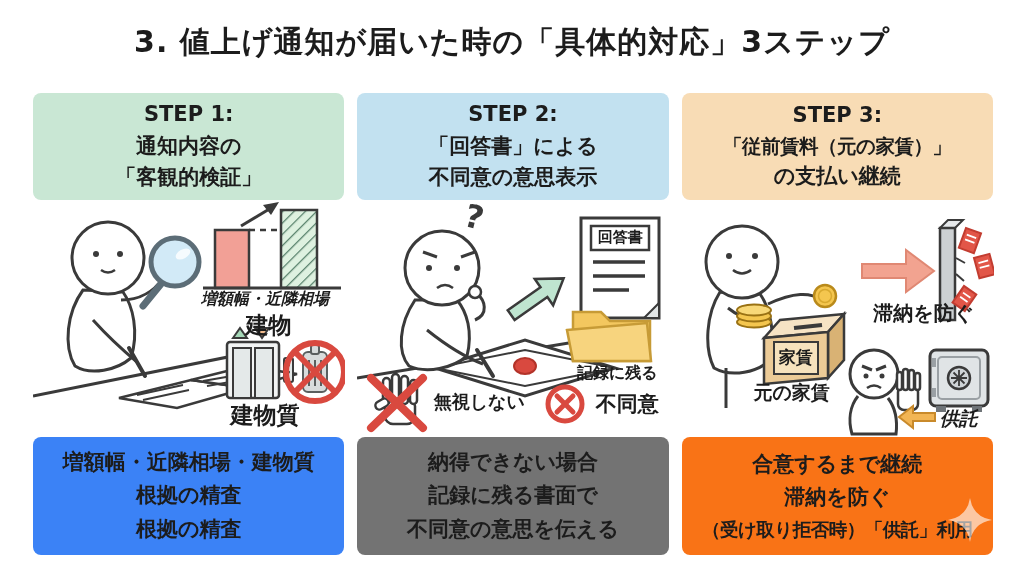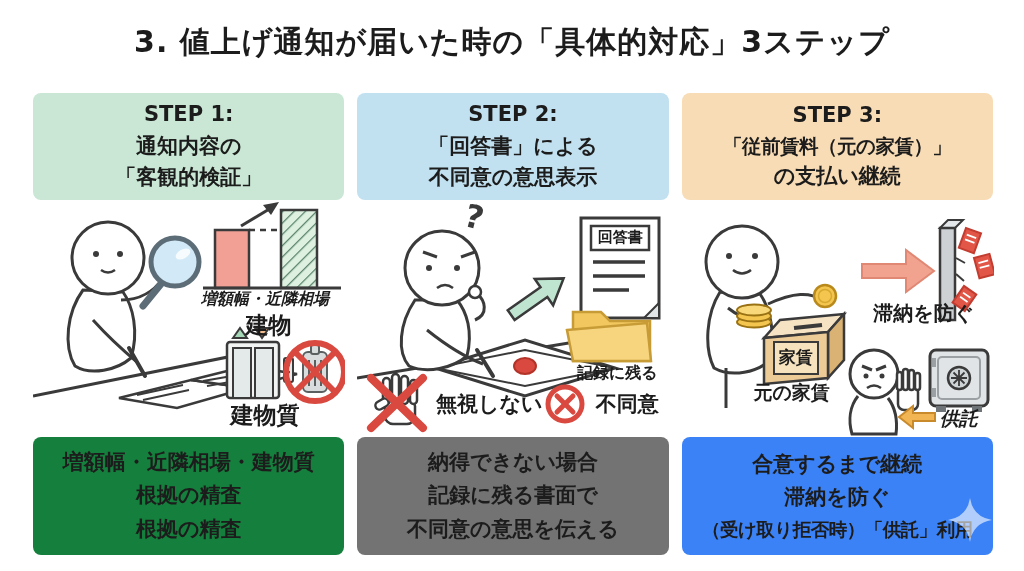--- a/index.html
+++ b/index.html
@@ -117,21 +117,21 @@
           <line x1="262" y1="152" x2="302" y2="192" stroke="#d9493f" stroke-width="6"></line>
           <line x1="302" y1="152" x2="262" y2="192" stroke="#d9493f" stroke-width="6"></line>
         </g>
       </svg>
 
       <div class="lbl lbl-sm" style="left:148px;top:90px;width:168px;font-style:italic;">増額幅・近隣相場</div>
       <div class="lbl lbl-lg" style="left:168px;top:112px;width:135px;">建物</div>
       <div class="lbl lbl-lg" style="left:148px;top:202px;width:168px;">建物質</div>
     </div>
 
-    <div class="box footer" style="background: #15803d;">
+    <div class="box footer" style="background: #3b82f6;">
       <div class="fline-0">増額幅・近隣相場・建物質</div>
       <div class="fline-1">根拠の精査</div>
       <div class="fline-2">根拠の精査</div>
     </div>
   </div>
 
   <div class="column col-2">
     <div class="box header" style="background: rgb(194, 225, 240);">
       <div class="hline-0">STEP 2:</div>
       <div class="hline-1">「回答書」による</div>
@@ -196,21 +196,21 @@
         <g transform="translate(208,204)">
           <circle r="17" fill="#ffffff" stroke="#d9493f" stroke-width="5"></circle>
           <line x1="-8" y1="-8" x2="8" y2="8" stroke="#d9493f" stroke-width="5" stroke-linecap="round"></line>
           <line x1="8" y1="-8" x2="-8" y2="8" stroke="#d9493f" stroke-width="5" stroke-linecap="round"></line>
         </g>
       </svg>
 
       <div class="qmark">?</div>
       <div class="lbl" style="left:228px;top:29px;width:70px;font-size:15px;">回答書</div>
       <div class="lbl lbl-sm" style="left:206px;top:164px;width:108px;">記録に残る</div>
-      <div class="lbl lbl-md" style="left:70px;top:192px;width:124px;font-size:21px;">無視しない</div>
+      <div class="lbl lbl-md" style="left:60px;top:192px;width:124px;font-size:18px;">無視しない</div>
       <div class="lbl lbl-md" style="left:228px;top:192px;width:84px;font-size:21px;">不同意</div>
     </div>
 
     <div class="box footer" style="background: #737373;">
       <div class="fline-0">納得できない場合</div>
       <div class="fline-1">記録に残る書面で</div>
       <div class="fline-2">不同意の意思を伝える</div>
     </div>
   </div>
 
@@ -309,21 +309,21 @@
           <polygon points="0,7 22,7 22,0 36,11 22,22 22,15 0,15" fill="#f2b554" stroke="#c98a2b" stroke-width="2"></polygon>
         </g>
       </svg>
 
       <div class="lbl" style="left:92px;top:148px;width:44px;font-size:17px;">家賃</div>
       <div class="lbl lbl-md" style="left:40px;top:182px;width:140px;font-size:19px;">元の家賃</div>
       <div class="lbl lbl-md" style="left:168px;top:102px;width:148px;">滞納を防ぐ</div>
       <div class="lbl lbl-md" style="left:258px;top:208px;width:56px;font-size:19px;text-align:left;font-style:italic;">供託</div>
     </div>
 
-    <div class="box footer" style="background: #3b82f6;">
+    <div class="box footer" style="background: #f97316;">
       <div class="fline-0">合意するまで継続</div>
       <div class="fline-1">滞納を防ぐ</div>
       <div class="fline-2">（受け取り拒否時）「供託」利用</div>
     </div>
   </div>
 
 </div>
 
 <div class="sparkle">
   <svg width="44" height="44" viewBox="0 0 44 44">

